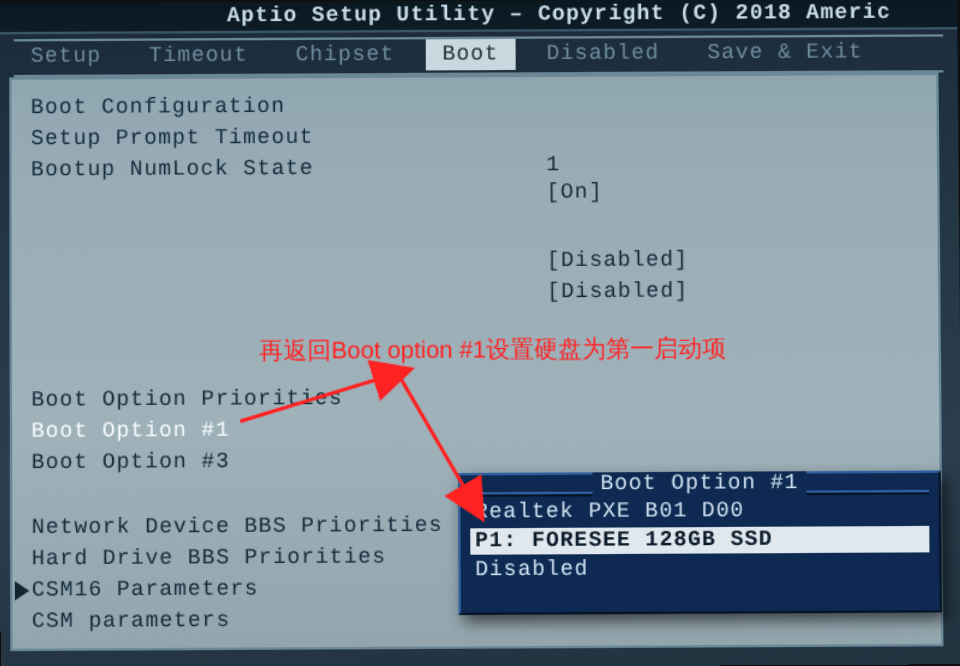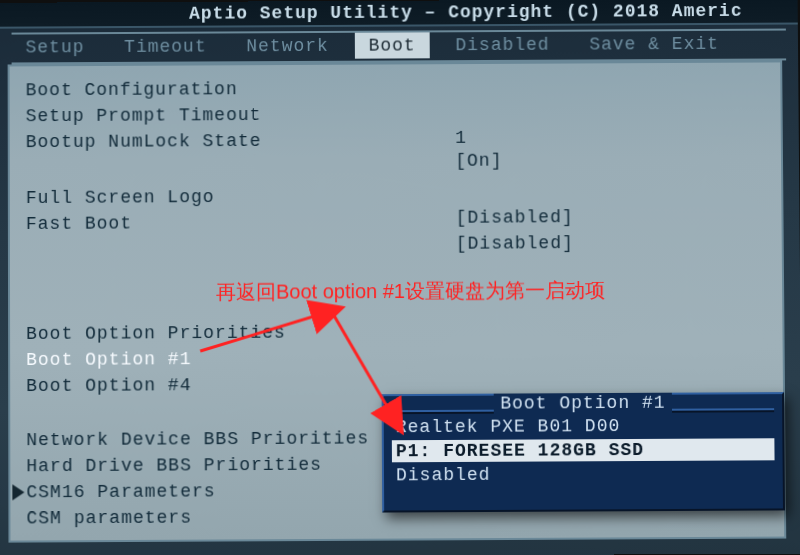--- a/index.html
+++ b/index.html
@@ -106,21 +106,21 @@
 
 <div class="screen">
 
   <div class="topbar">
     <div class="title">Aptio Setup Utility – Copyright (C) 2018 Americ</div>
   </div>
 
   <div class="menubar">
     <span class="tab">Setup</span>
     <span class="tab">Timeout</span>
-    <span class="tab">Network</span>
+    <span class="tab">Chipset</span>
     <span class="tab active">Boot</span>
     <span class="tab">Disabled</span>
     <span class="tab">Save &amp; Exit</span>
   </div>
 
   <div class="panel">
     <div class="content">
 
       <div class="row" style="top:8px"><span>Boot Configuration</span></div>
 
@@ -128,38 +128,36 @@
         <span class="label">Setup Prompt Timeout</span>
         <span class="val" style="top:24px">1</span>
       </div>
 
       <div class="row" style="top:60px">
         <span class="label">Bootup NumLock State</span>
         <span class="val" style="top:21px">[On]</span>
       </div>
 
       <div class="row" style="top:116px">
-        <span class="label">Full Screen Logo</span>
         <span class="val" style="top:22px">[Disabled]</span>
       </div>
 
       <div class="row" style="top:142px">
-        <span class="label">Fast Boot</span>
         <span class="val" style="top:22px">[Disabled]</span>
       </div>
 
       <div class="row" style="top:252px"><span>Boot Option Priorities</span></div>
 
       <div class="row hl" style="top:278px">
         <span class="label">Boot Option #1</span>
       </div>
       <div class="peek">[P1: FORESEE 128GB S...]</div>
 
       <div class="row" style="top:304px">
-        <span class="label">Boot Option #4</span>
+        <span class="label">Boot Option #3</span>
       </div>
 
       <div class="row" style="top:358px"><span>Network Device BBS Priorities</span></div>
       <div class="row" style="top:384px"><span>Hard Drive BBS Priorities</span></div>
       <div class="row" style="top:410px"><span>CSM16 Parameters</span></div>
       <div class="cursor" style="top:412px;left:-4px"></div>
       <div class="row" style="top:436px"><span>CSM parameters</span></div>
 
     </div>
   </div>

